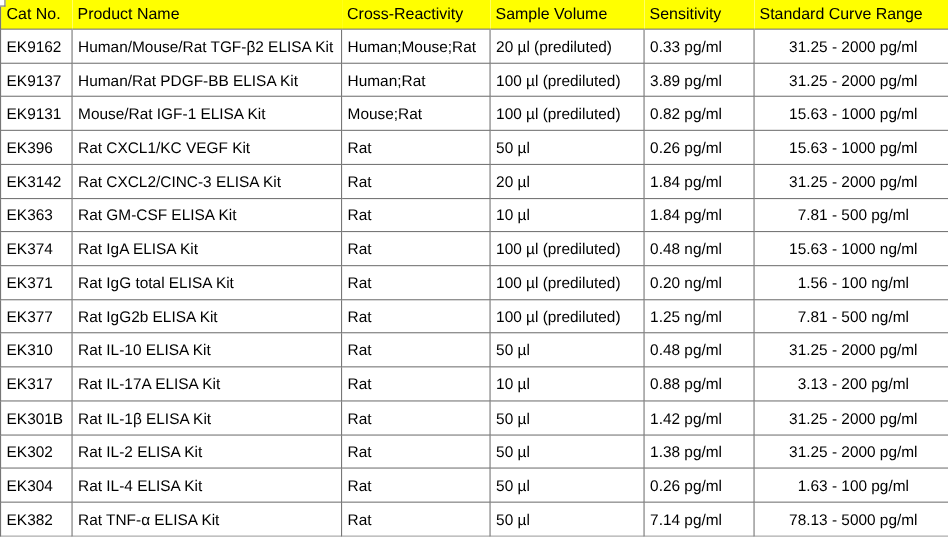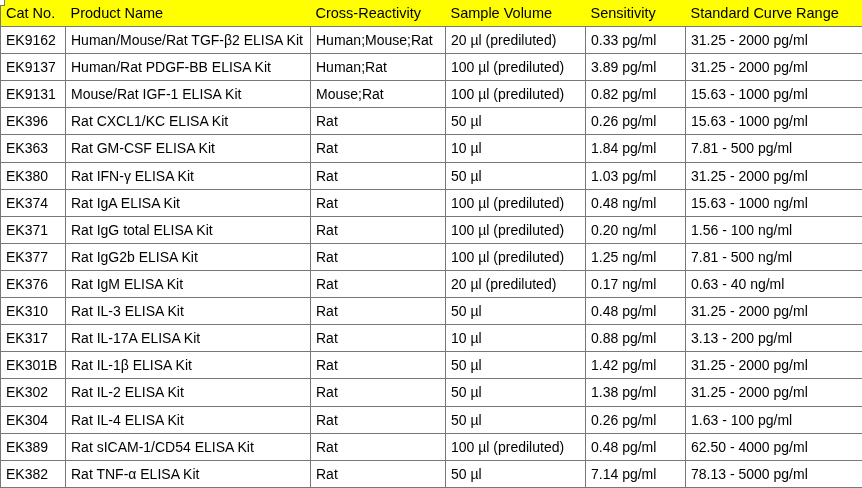--- a/index.html
+++ b/index.html
@@ -38,21 +38,21 @@
     font-size:14.5px;
   }
   table.kits td{
     border:1px solid var(--border);
     height:20px;
     padding:0 2px 0 5px;
     white-space:nowrap;
     overflow:hidden;
     background:var(--row-bg);
   }
-  table.kits td:last-child{border-right:none;}
+  table.kits td:last-child{border-right:none;text-align:center;}
   table.kits th:first-child{border-left:1px solid var(--border);}
   
   .corner-notch{
     position:absolute;
     left:0;top:0;
     width:4px;height:5px;
     background:#ffffff;
     border-right:1px solid var(--border);
     border-bottom:1px solid var(--border);
   }
@@ -100,43 +100,43 @@
         <tr>
           <td>EK9131</td>
           <td>Mouse/Rat IGF-1 ELISA Kit</td>
           <td>Mouse;Rat</td>
           <td>100 µl (prediluted)</td>
           <td>0.82 pg/ml</td>
           <td>15.63 - 1000 pg/ml</td>
         </tr>
         <tr>
           <td>EK396</td>
-          <td>Rat CXCL1/KC ELISA Kit</td>
+          <td>Rat CXCL1/KC VEGF Kit</td>
           <td>Rat</td>
           <td>50 µl</td>
           <td>0.26 pg/ml</td>
           <td>15.63 - 1000 pg/ml</td>
+        </tr>
+        <tr>
+          <td>EK3142</td>
+          <td>Rat CXCL2/CINC-3 ELISA Kit</td>
+          <td>Rat</td>
+          <td>20 µl</td>
+          <td>1.84 pg/ml</td>
+          <td>31.25 - 2000 pg/ml</td>
         </tr>
         <tr>
           <td>EK363</td>
           <td>Rat GM-CSF ELISA Kit</td>
           <td>Rat</td>
           <td>10 µl</td>
           <td>1.84 pg/ml</td>
           <td>7.81 - 500 pg/ml</td>
         </tr>
         <tr>
-          <td>EK380</td>
-          <td>Rat IFN-γ ELISA Kit</td>
-          <td>Rat</td>
-          <td>50 µl</td>
-          <td>1.03 pg/ml</td>
-          <td>31.25 - 2000 pg/ml</td>
-        </tr>
-        <tr>
           <td>EK374</td>
           <td>Rat IgA ELISA Kit</td>
           <td>Rat</td>
           <td>100 µl (prediluted)</td>
           <td>0.48 ng/ml</td>
           <td>15.63 - 1000 ng/ml</td>
         </tr>
         <tr>
           <td>EK371</td>
           <td>Rat IgG total ELISA Kit</td>
@@ -147,30 +147,22 @@
         </tr>
         <tr>
           <td>EK377</td>
           <td>Rat IgG2b ELISA Kit</td>
           <td>Rat</td>
           <td>100 µl (prediluted)</td>
           <td>1.25 ng/ml</td>
           <td>7.81 - 500 ng/ml</td>
         </tr>
         <tr>
-          <td>EK376</td>
-          <td>Rat IgM ELISA Kit</td>
-          <td>Rat</td>
-          <td>20 µl (prediluted)</td>
-          <td>0.17 ng/ml</td>
-          <td>0.63 - 40 ng/ml</td>
-        </tr>
-        <tr>
           <td>EK310</td>
-          <td>Rat IL-3 ELISA Kit</td>
+          <td>Rat IL-10 ELISA Kit</td>
           <td>Rat</td>
           <td>50 µl</td>
           <td>0.48 pg/ml</td>
           <td>31.25 - 2000 pg/ml</td>
         </tr>
         <tr>
           <td>EK317</td>
           <td>Rat IL-17A ELISA Kit</td>
           <td>Rat</td>
           <td>10 µl</td>
@@ -193,28 +185,20 @@
           <td>1.38 pg/ml</td>
           <td>31.25 - 2000 pg/ml</td>
         </tr>
         <tr>
           <td>EK304</td>
           <td>Rat IL-4 ELISA Kit</td>
           <td>Rat</td>
           <td>50 µl</td>
           <td>0.26 pg/ml</td>
           <td>1.63 - 100 pg/ml</td>
-        </tr>
-        <tr>
-          <td>EK389</td>
-          <td>Rat sICAM-1/CD54 ELISA Kit</td>
-          <td>Rat</td>
-          <td>100 µl (prediluted)</td>
-          <td>0.48 pg/ml</td>
-          <td>62.50 - 4000 pg/ml</td>
         </tr>
         <tr>
           <td>EK382</td>
           <td>Rat TNF-α ELISA Kit</td>
           <td>Rat</td>
           <td>50 µl</td>
           <td>7.14 pg/ml</td>
           <td>78.13 - 5000 pg/ml</td>
         </tr>
       </tbody>

